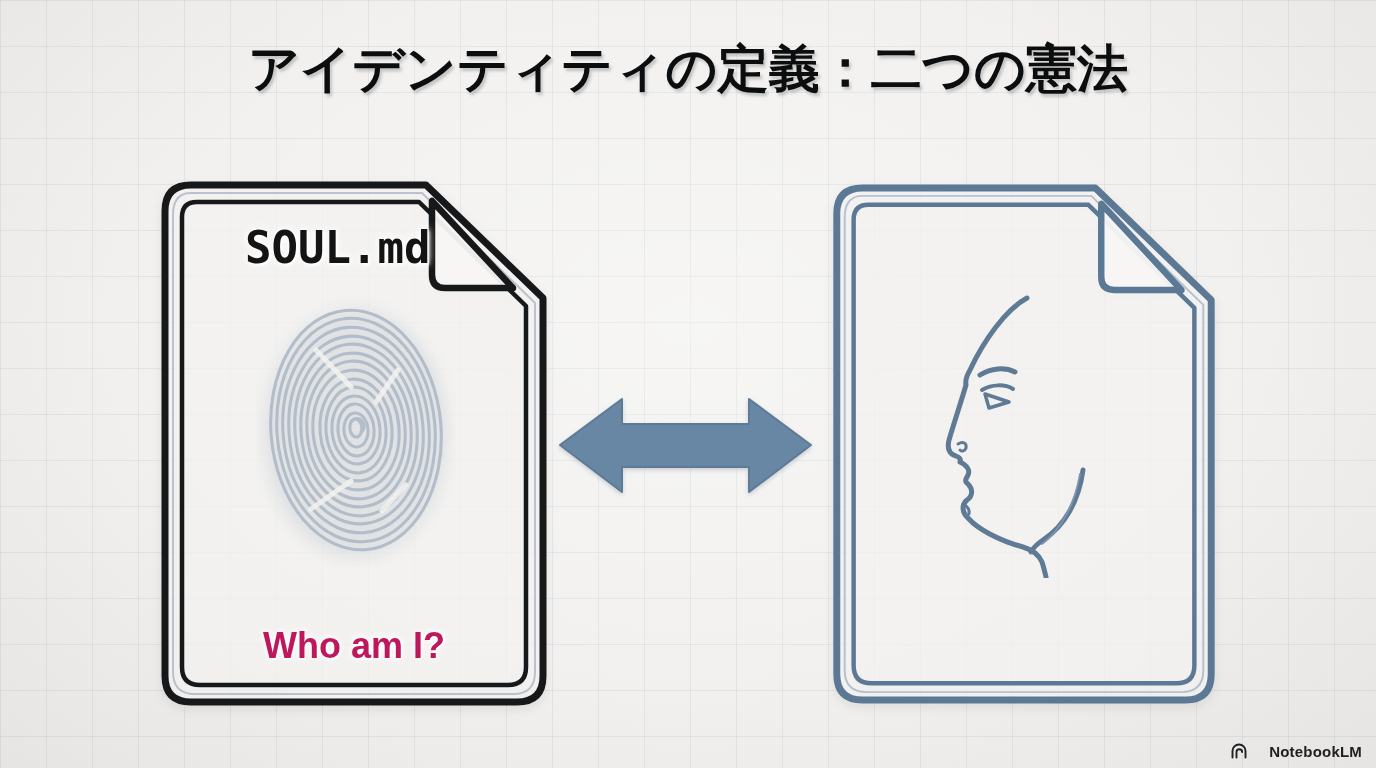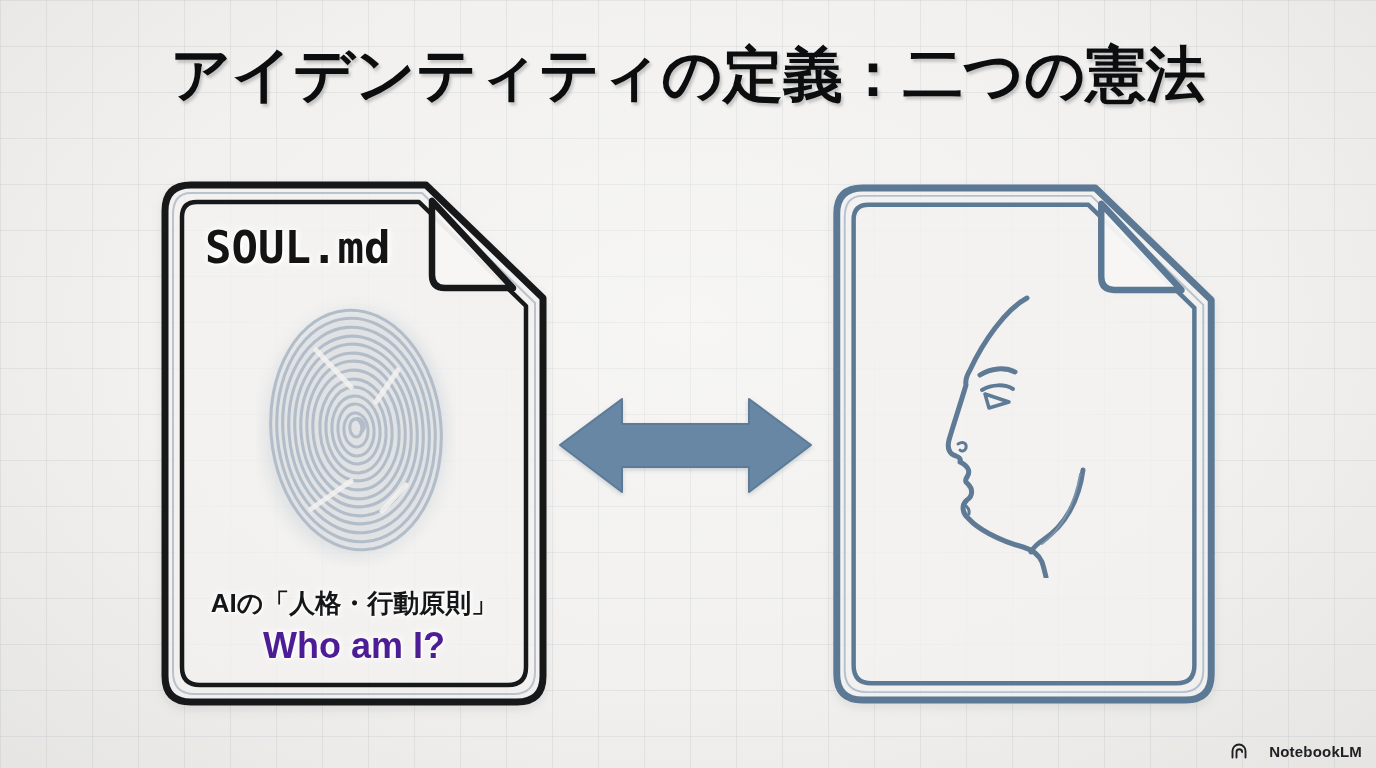--- a/index.html
+++ b/index.html
@@ -9,44 +9,45 @@
     background-color:#f2f1ef;
     background-image:
       linear-gradient(rgba(183,190,200,0.26) 1px, transparent 1px),
       linear-gradient(90deg, rgba(183,190,200,0.26) 1px, transparent 1px);
     background-size:46px 46px;
   }
   .vignette{position:absolute;inset:0;pointer-events:none;
     background:radial-gradient(ellipse at 50% 42%, rgba(255,255,255,0.35) 0%, rgba(255,255,255,0) 55%, rgba(120,120,115,0.10) 100%);}
   .title{
     position:absolute;top:40px;left:0;width:1376px;text-align:center;
-    font-size:60px;font-weight:900;color:#0c0d0e;white-space:nowrap;
+    font-size:51px;font-weight:900;color:#0c0d0e;white-space:nowrap;
     letter-spacing:0px;line-height:1.15;
     text-shadow:2px 3px 3px rgba(110,110,110,0.35), 0 0 2px rgba(255,255,255,0.6);
   }
   .doc{position:absolute;}
   .doc-left{left:160px;top:180px;width:388px;height:527px;filter:drop-shadow(0 4px 5px rgba(60,60,60,0.10));}
   .doc-right{left:830px;top:183px;width:388px;height:522px;filter:drop-shadow(0 4px 5px rgba(60,70,90,0.10));}
   .doc svg.frame{position:absolute;left:0;top:0;width:100%;height:100%;}
   .filename{
     position:absolute;top:42px;font-family:"DejaVu Sans Mono","Liberation Mono",monospace;
     font-weight:bold;font-size:44px;color:#141414;letter-spacing:0px;
     text-shadow:0 0 6px #ffffff, 0 0 10px rgba(255,255,255,0.9), 2px 2px 2px rgba(255,255,255,0.8);
+    margin-left:40px;
   }
   .doc-left .filename{left:45px;}
   .doc-right .filename{left:47px;}
   .doc-caption{
     position:absolute;left:0;right:0;bottom:40px;text-align:center;color:#151617;
   }
   .doc-caption .desc{
     font-size:26px;font-weight:800;letter-spacing:0px;
     text-shadow:0 0 5px #fff, 0 0 9px #fff, 1px 1px 1px #fff;
   }
   .doc-caption .question{
-    font-size:36px;font-weight:800;margin-top:4px;color:#4c1d95;
+    font-size:36px;font-weight:800;margin-top:4px;color:#be185d;
     text-shadow:0 0 5px #fff, 0 0 9px #fff, 1px 1px 1px #fff;
   }
   .fingerprint{position:absolute;left:96px;top:115px;width:200px;height:272px;}
   .face{position:absolute;left:95px;top:95px;width:180px;height:300px;}
   .arrow{position:absolute;left:558px;top:393px;width:255px;height:105px;filter:drop-shadow(0 2px 2px rgba(70,90,110,0.25));}
   .watermark{
     position:absolute;right:14px;bottom:8px;display:flex;align-items:center;gap:21px;
     color:#202124;font-size:15px;font-weight:600;letter-spacing:0.2px;
   }
   .watermark svg{display:block;}
@@ -93,21 +94,20 @@
     <g stroke="#f3f2f0" stroke-width="5" opacity="0.85" stroke-linecap="round">
       <path d="M60 55 L95 92"></path>
       <path d="M142 75 L120 107"></path>
       <path d="M55 214 L95 186"></path>
       <path d="M150 190 L126 216"></path>
     </g>
   </svg>
 
   <div class="filename">SOUL.md</div>
   <div class="doc-caption">
-    <div class="desc">AIの「人格・行動原則」</div>
     <div class="question">Who am I?</div>
   </div>
 </div>
 
 <svg class="arrow" viewBox="0 0 255 105">
   <polygon points="2,52 64,6 64,31 191,31 191,6 253,52 191,99 191,74 64,74 64,99" fill="#6787a5" stroke="#5d7b97" stroke-width="2" stroke-linejoin="round"></polygon>
 </svg>
 
 <div class="doc doc-right">
   <svg class="frame" viewBox="0 0 388 527">

